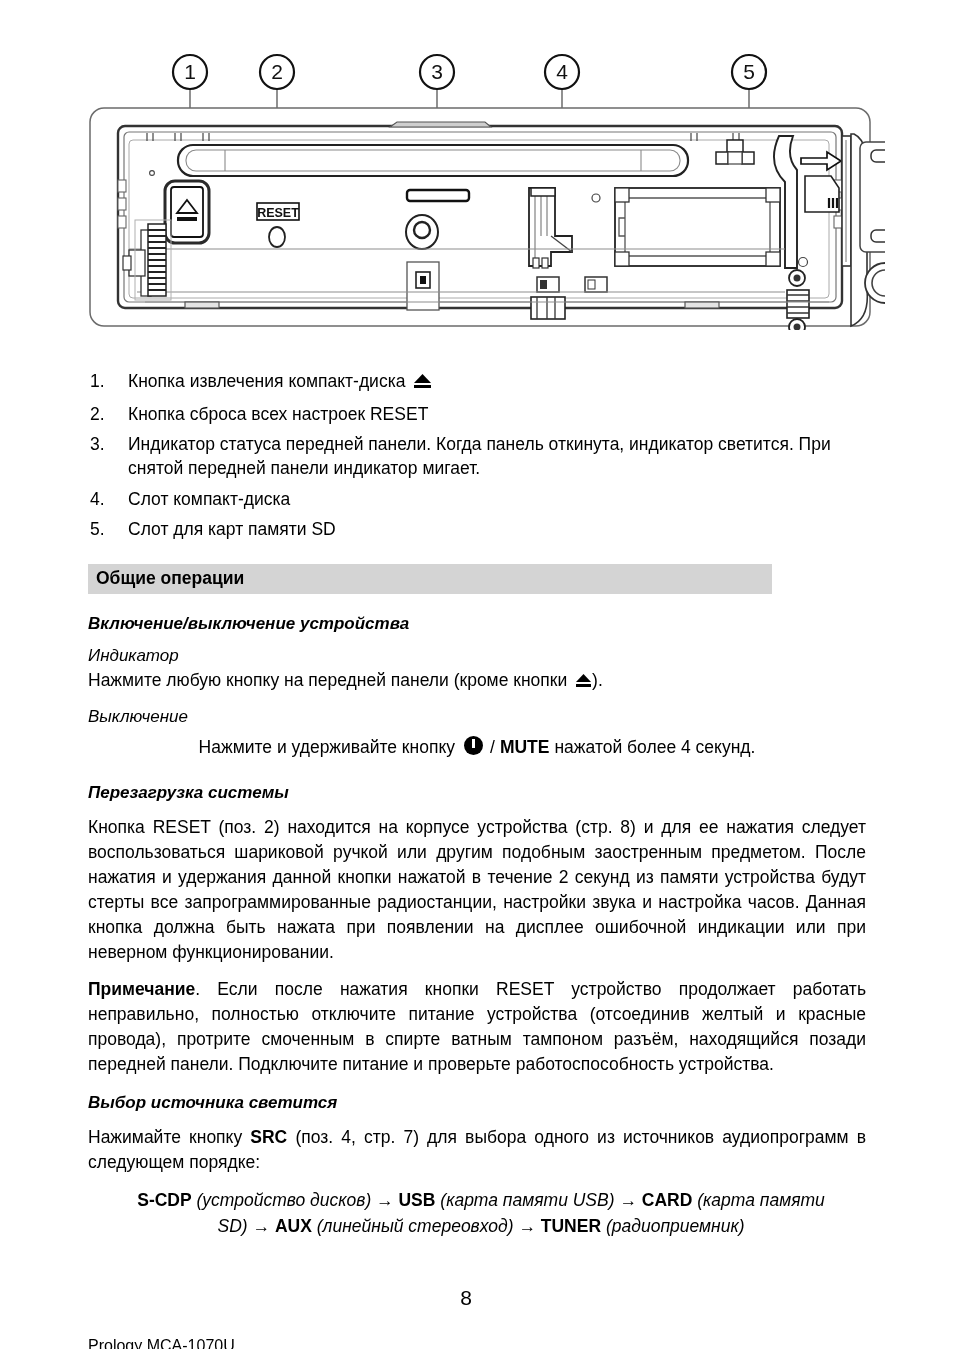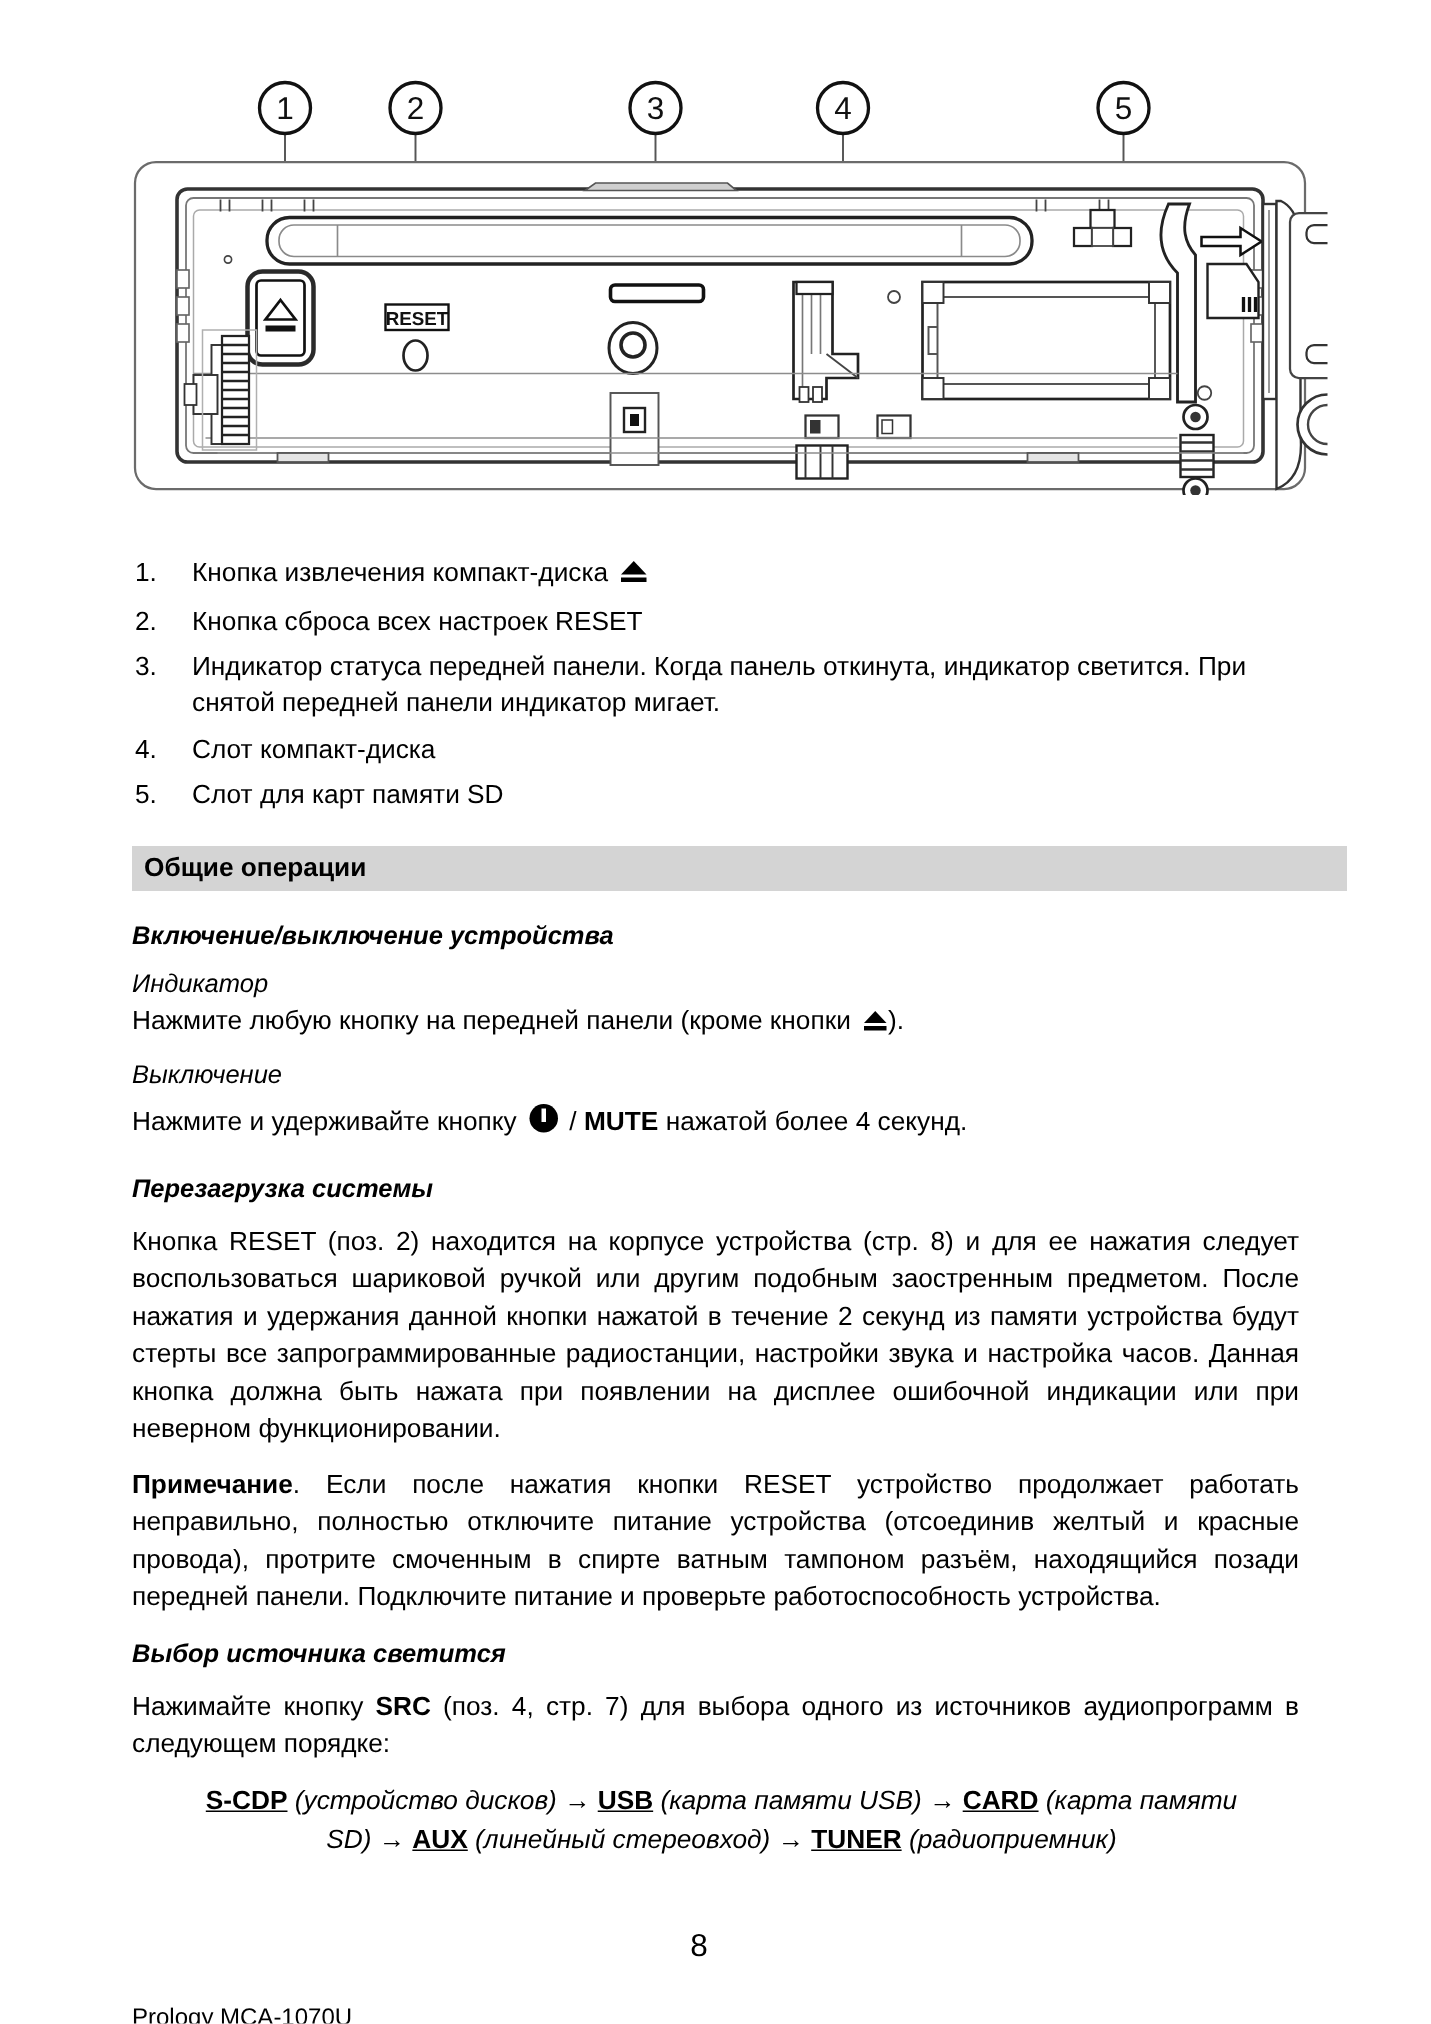--- a/index.html
+++ b/index.html
@@ -56,21 +56,21 @@
   .eject-inline {
     display: inline-block;
     vertical-align: -2px;
     margin-left: 3px;
   }
 
   
   .section-bar {
     background: #d4d4d4;
     height: 30px;
-    width: 810px;
+    width: 684px;
     margin-top: 22px;
     margin-bottom: 20px;
     display: flex;
     align-items: center;
   }
   .section-bar span {
     font-weight: bold;
     font-size: 17.5px;
     padding-left: 8px;
   }
@@ -96,31 +96,32 @@
     text-align: justify;
   }
   p.body.nojust { text-align: left; }
   p.body.tight { margin-bottom: 16px; }
 
   .pwr-line {
     display: flex;
     align-items: center;
     font-size: 17.5px;
     margin: 8px 0 0 0;
+    justify-content: center;
   }
   .pwr-icon { margin: 0 6px 0 8px; }
 
   .chain {
     font-size: 17.5px;
     line-height: 1.5;
     text-align: center;
     margin: 10px 0 0 0;
     padding: 0 36px 0 44px;
   }
-  .chain b { font-weight: bold; text-decoration: underline; }
+  .chain b { font-weight: bold; }
   .chain i { font-style: italic; }
 
   
   .footer {
     position: absolute;
     left: 88px;
     right: 88px;
     bottom: 36px;
     height: 24px;
   }

